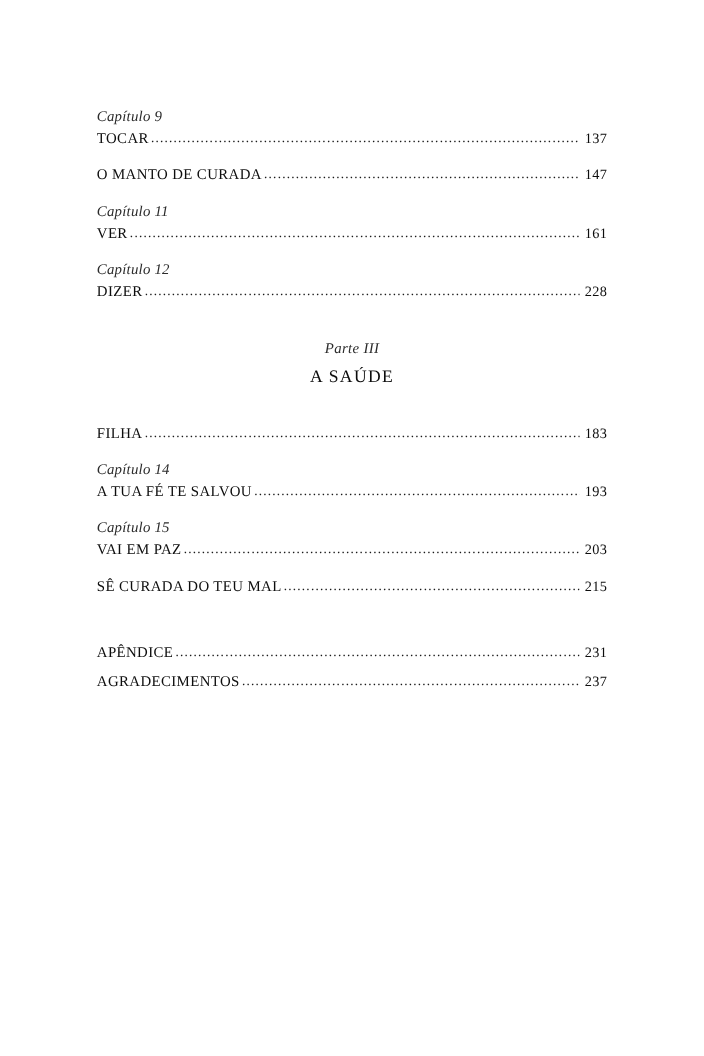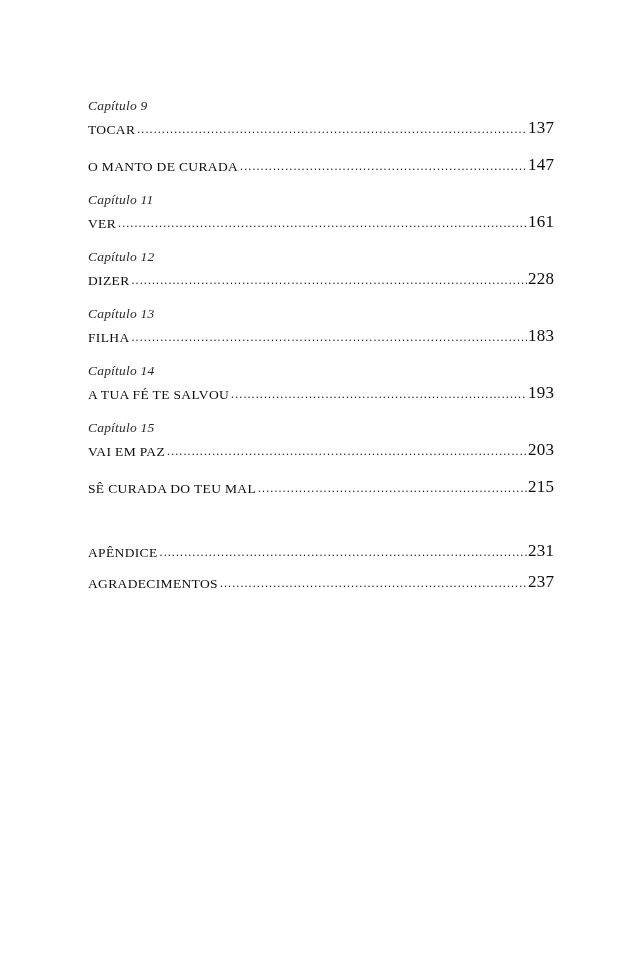--- a/index.html
+++ b/index.html
@@ -52,21 +52,21 @@
     white-space: nowrap;
     margin: 0 1px 0 2px;
     font-size: 12px;
     letter-spacing: 1.1px;
     color: #1a1a1a;
     position: relative;
     bottom: 1px;
   }
   .page-num {
     white-space: nowrap;
-    font-size: 17px;
+    font-size: 13px;
     letter-spacing: 0.3px;
     text-align: right;
     min-width: 24px;
   }
   .part-block {
     text-align: center;
     margin: 36px 0 34px 0;
   }
   .part-label {
     font-style: italic;
@@ -120,23 +120,26 @@
 
   <div class="toc-group">
     <div class="chapter-label">Capítulo 12</div>
     <div class="entry">
       <span class="entry-title">DIZER</span>
       <span class="dots">.......................................................................................................................................................</span>
       <span class="page-num">228</span>
     </div>
   </div>
 
+  <div class="part-block">
+    <div class="part-label">Parte III</div>
+    <div class="part-title">A SAÚDE</div>
+  </div>
 
   <div class="toc-group">
-    <div class="chapter-label">Capítulo 13</div>
     <div class="entry">
       <span class="entry-title">FILHA</span>
       <span class="dots">.......................................................................................................................................................</span>
       <span class="page-num">183</span>
     </div>
   </div>
 
   <div class="toc-group">
     <div class="chapter-label">Capítulo 14</div>
     <div class="entry">

